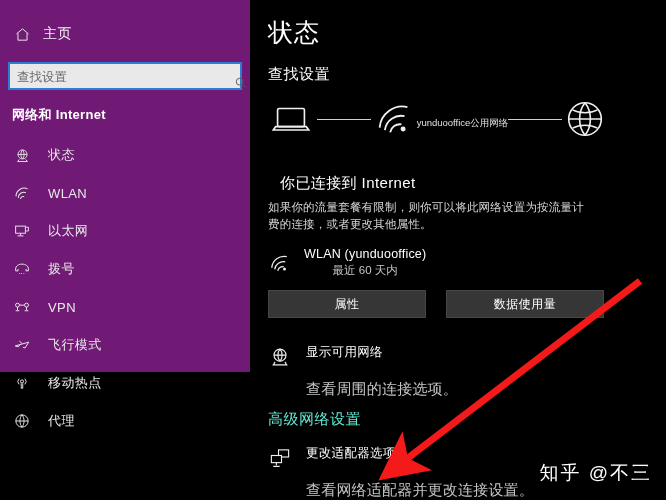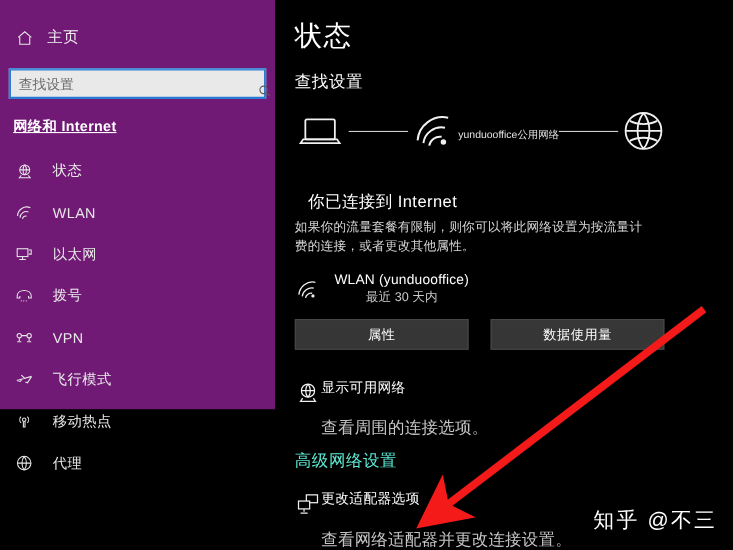--- a/index.html
+++ b/index.html
@@ -30,21 +30,21 @@
   }
   .search-input{
     flex:1;border:0;outline:0;background:transparent;
     font-family:"Liberation Sans","DejaVu Sans",sans-serif;
     font-size:12.5px;color:#444;padding:0 8px;height:24px;line-height:24px;
   }
   .search-input::placeholder{color:#6a6a6a;}
   .search-icon{margin-right:7px;display:flex;align-items:center;}
   .section-title{
     font-size:13px;font-weight:bold;color:#ffffff;
-    padding:16px 0 0 12px;letter-spacing:.3px;text-decoration:underline;
+    padding:16px 0 0 12px;letter-spacing:.3px;
   }
   .nav-list{margin-top:12px;}
   .nav-item{
     display:flex;align-items:center;gap:16px;
     height:38px;padding-left:12px;cursor:default;
   }
   .nav-ico{width:20px;height:20px;display:flex;align-items:center;justify-content:center;flex:0 0 20px;}
   .nav-label{font-size:13px;color:#e9e9e9;letter-spacing:.4px;}
 
   
@@ -72,21 +72,21 @@
   .wlan-name{font-size:12.5px;color:#fff;letter-spacing:.2px;}
   .wlan-sub{font-size:11.5px;color:#c9c9c9;margin-top:2px;}
 
   .btn-row{display:flex;gap:20px;margin-top:12px;border-radius:10px;}
   .btn{
     width:156px;height:26px;background:#363636;border:1px solid #474747;
     color:#ffffff;font-size:12px;display:flex;align-items:center;justify-content:center;
     font-family:"Liberation Sans","DejaVu Sans",sans-serif;letter-spacing:.5px;cursor:default;
   }
 
-  .link-row{display:flex;align-items:flex-start;margin-top:26px;}
+  .link-row{display:flex;align-items:flex-start;gap:14px;margin-top:26px;}
   .link-ico{width:24px;height:24px;flex:0 0 24px;display:flex;align-items:center;justify-content:center;margin-top:1px;}
   .link-title{font-size:12.5px;color:#fff;letter-spacing:.3px;}
   .link-desc{font-size:15px;color:#c4c4c4;margin-top:19px;letter-spacing:.2px;}
 
   .adv-title{font-size:15px;color:#5eead4;margin-top:11px;font-weight:normal;letter-spacing:.5px;}
 
   
   #arrow{position:absolute;left:0;top:0;width:666px;height:500px;pointer-events:none;}
 
   
@@ -269,21 +269,21 @@
       <span class="link-ico">
         <svg width="26" height="26" viewBox="0 0 32 32" fill="none" stroke="#f0f0f0" stroke-width="1.6">
           <path d="M5 22.5A16.5 16.5 0 0 1 25 7.5"></path>
           <path d="M9 24.5A11.8 11.8 0 0 1 23 14.5"></path>
           <path d="M13 26.5a7.1 7.1 0 0 1 8-5.7"></path>
           <circle cx="22" cy="24" r="2" fill="#f0f0f0" stroke="none"></circle>
         </svg>
       </span>
       <div class="wlan-text">
         <span class="wlan-name">WLAN (yunduooffice)</span>
-        <span class="wlan-sub">最近 30 天内</span>
+        <span class="wlan-sub">最近 60 天内</span>
       </div>
     </div>
 
     <div class="btn-row">
       <div class="btn">属性</div>
       <div class="btn">数据使用量</div>
     </div>
 
     <div class="link-row">
       <span class="link-ico">

